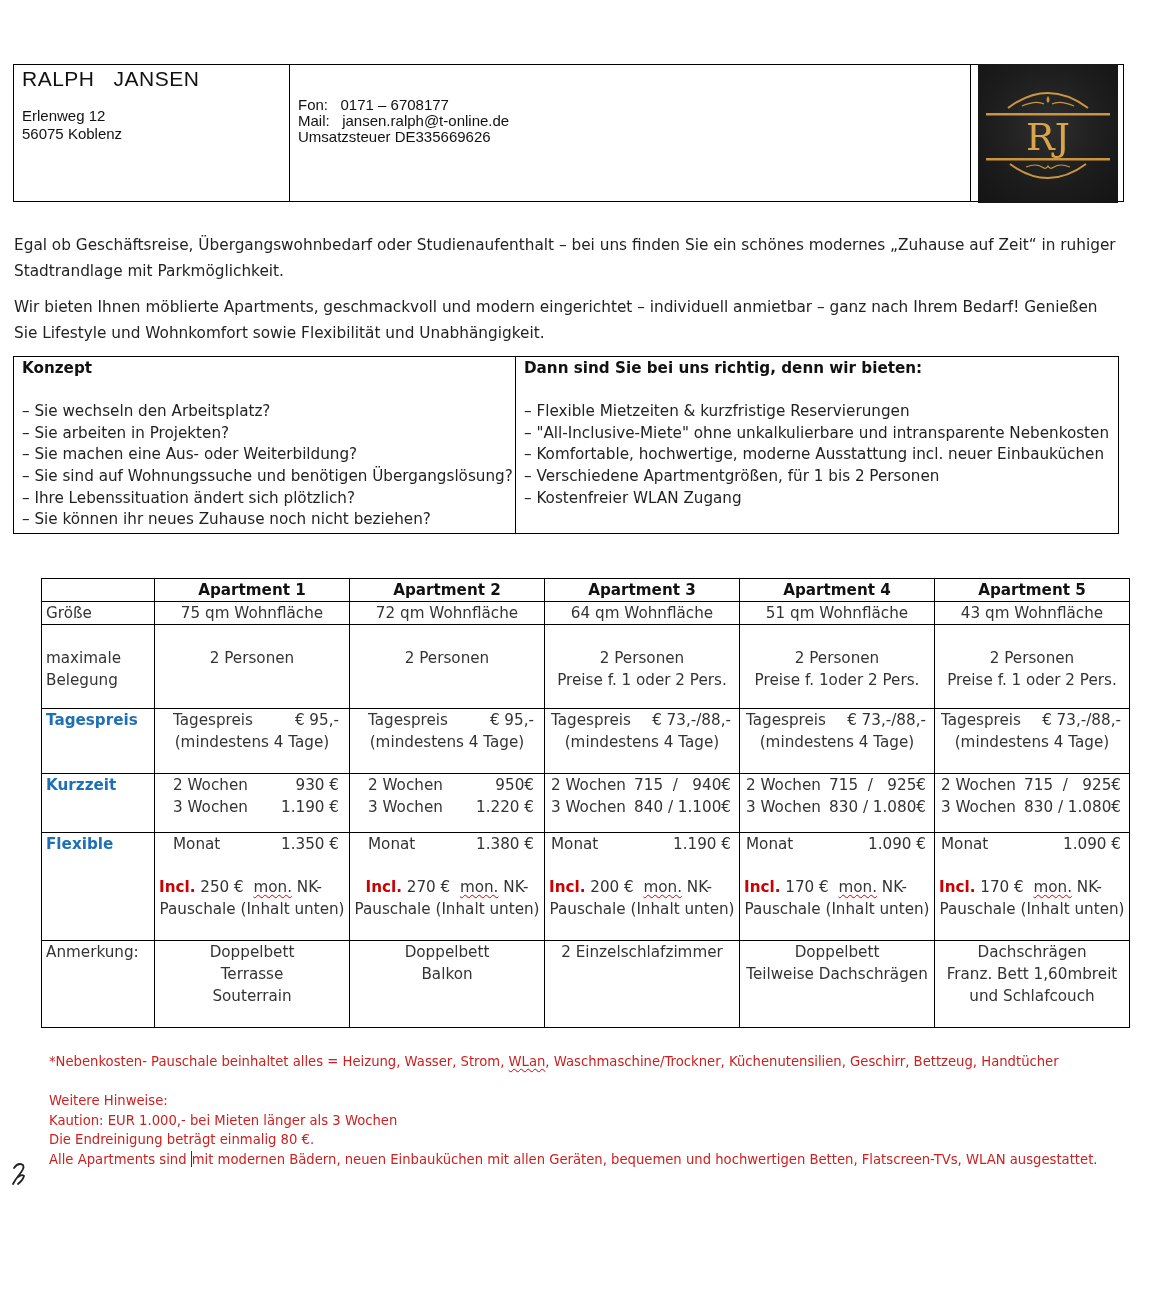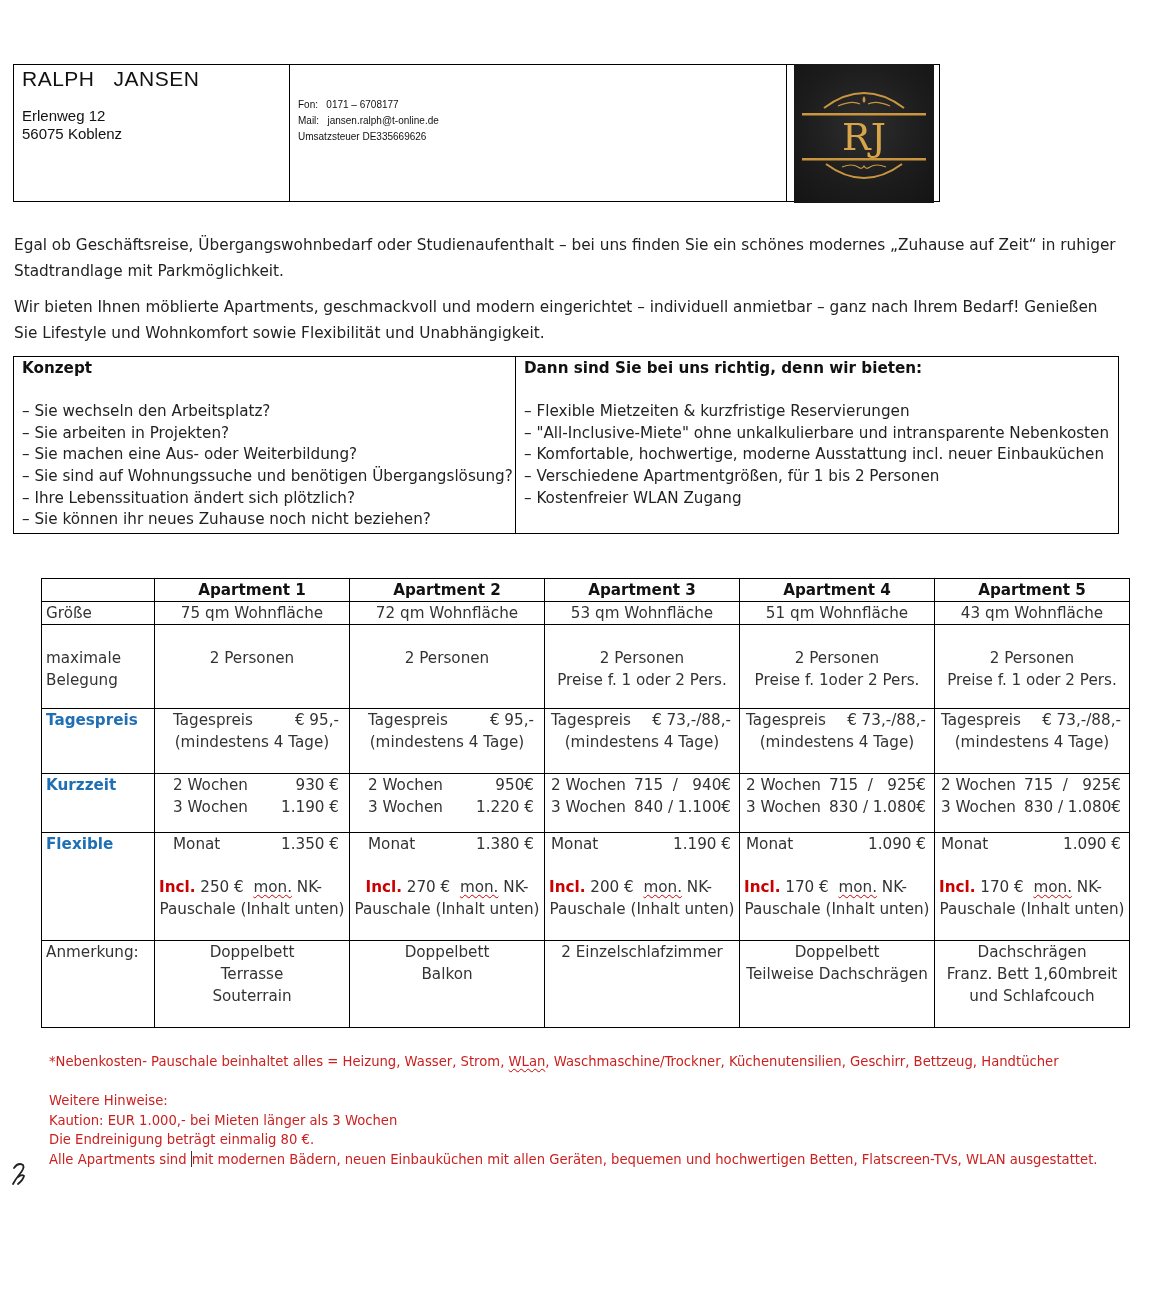--- a/index.html
+++ b/index.html
@@ -1,23 +1,23 @@
 <!DOCTYPE html>
 <html><head>
 <meta charset="utf-8">
 <style>
   html, body { margin: 0; padding: 0; background: #ffffff; }
   body { width: 1158px; height: 1290px; position: relative; font-family: "DejaVu Sans", sans-serif; color: #222; overflow: hidden; }
 
   
-  .letterhead { position: absolute; left: 13px; top: 64px; width: 927px; height: 138px; border: 1px solid #000; display: flex; box-sizing: border-box; }
+  .letterhead { position: absolute; left: 13px; top: 64px; width: 1111px; height: 138px; border: 1px solid #000; display: flex; box-sizing: border-box; }
   .lh-left { width: 276px; border-right: 1px solid #000; padding: 2px 8px; box-sizing: border-box; font-family: "Liberation Sans", sans-serif; }
   .lh-name { font-size: 21px; letter-spacing: 0.5px; margin-top: 0px; white-space: pre; color: #111; }
   .lh-addr { font-size: 15px; margin-top: 16px; line-height: 18px; color: #111; }
-  .lh-mid { flex: 1; border-right: 1px solid #000; padding: 32px 8px 0; box-sizing: border-box; font-family: "Liberation Sans", sans-serif; font-size: 10px; line-height: 16px; color: #111; }
+  .lh-mid { flex: 1; border-right: 1px solid #000; padding: 32px 8px 0; box-sizing: border-box; font-family: "Liberation Sans", sans-serif; font-size: 15px; line-height: 16px; color: #111; }
   .lh-mid div { white-space: pre; }
   .lh-logo-wrap { width: 152px; position: relative; box-sizing: border-box; }
   .lh-logo { position: absolute; left: 7px; top: -1px; width: 140px; height: 139px; background: radial-gradient(circle at 50% 45%, #2e2e2e 0%, #1c1c1c 60%, #141414 100%); }
   .lh-logo svg { width: 100%; height: 100%; display: block; }
 
   
   .intro { position: absolute; left: 14px; top: 232px; width: 1110px; font-family: "DejaVu Sans", sans-serif; font-size: 15.3px; line-height: 26px; color: #222; }
   .intro p { margin: 0 0 10px 0; }
 
   
@@ -118,21 +118,21 @@
     <th class="col-apt">Apartment 1</th>
         <th class="col-apt">Apartment 2</th>
         <th class="col-apt">Apartment 3</th>
         <th class="col-apt">Apartment 4</th>
         <th class="col-apt">Apartment 5</th>
       </tr>
     <tr class="row-size" id="row-size">
       <td class="col-label">Größe</td>
     <td class="col-apt">75 qm Wohnfläche</td>
         <td class="col-apt">72 qm Wohnfläche</td>
-        <td class="col-apt">53 qm Wohnfläche</td>
+        <td class="col-apt">64 qm Wohnfläche</td>
         <td class="col-apt">51 qm Wohnfläche</td>
         <td class="col-apt">43 qm Wohnfläche</td>
       </tr>
     <tr class="row-bel" id="row-bel">
       <td class="col-label">
         <div>maximale</div>
         <div>Belegung</div>
       </td>
     <td class="col-apt">
           <div>2 Personen</div>

